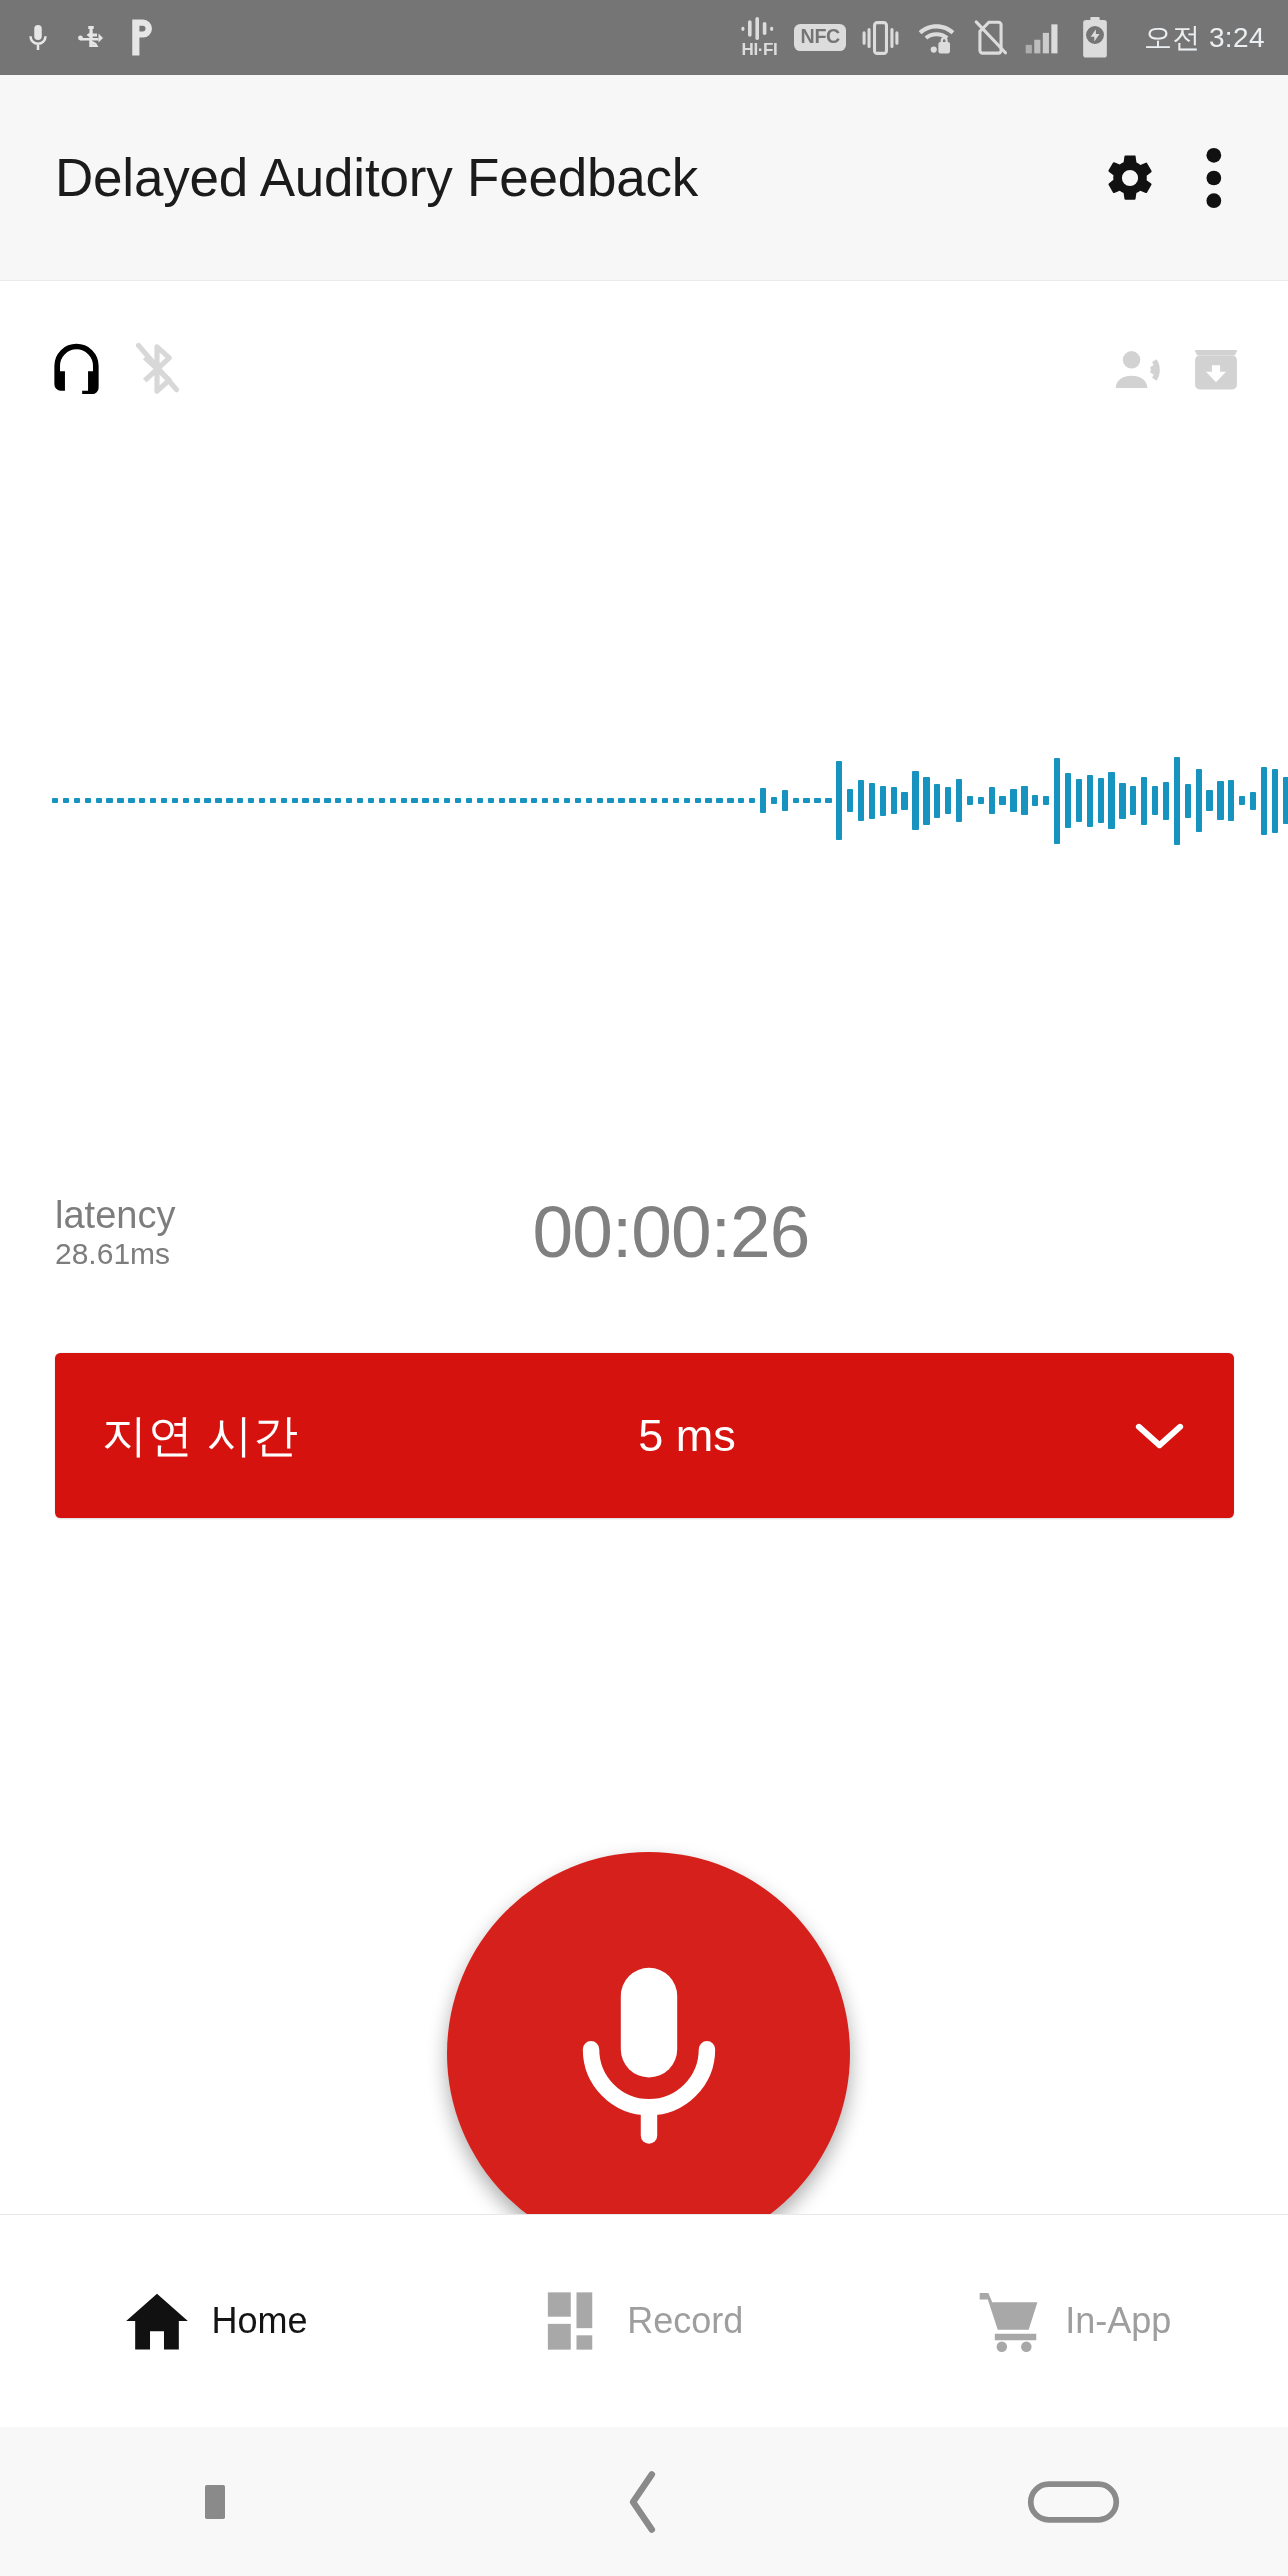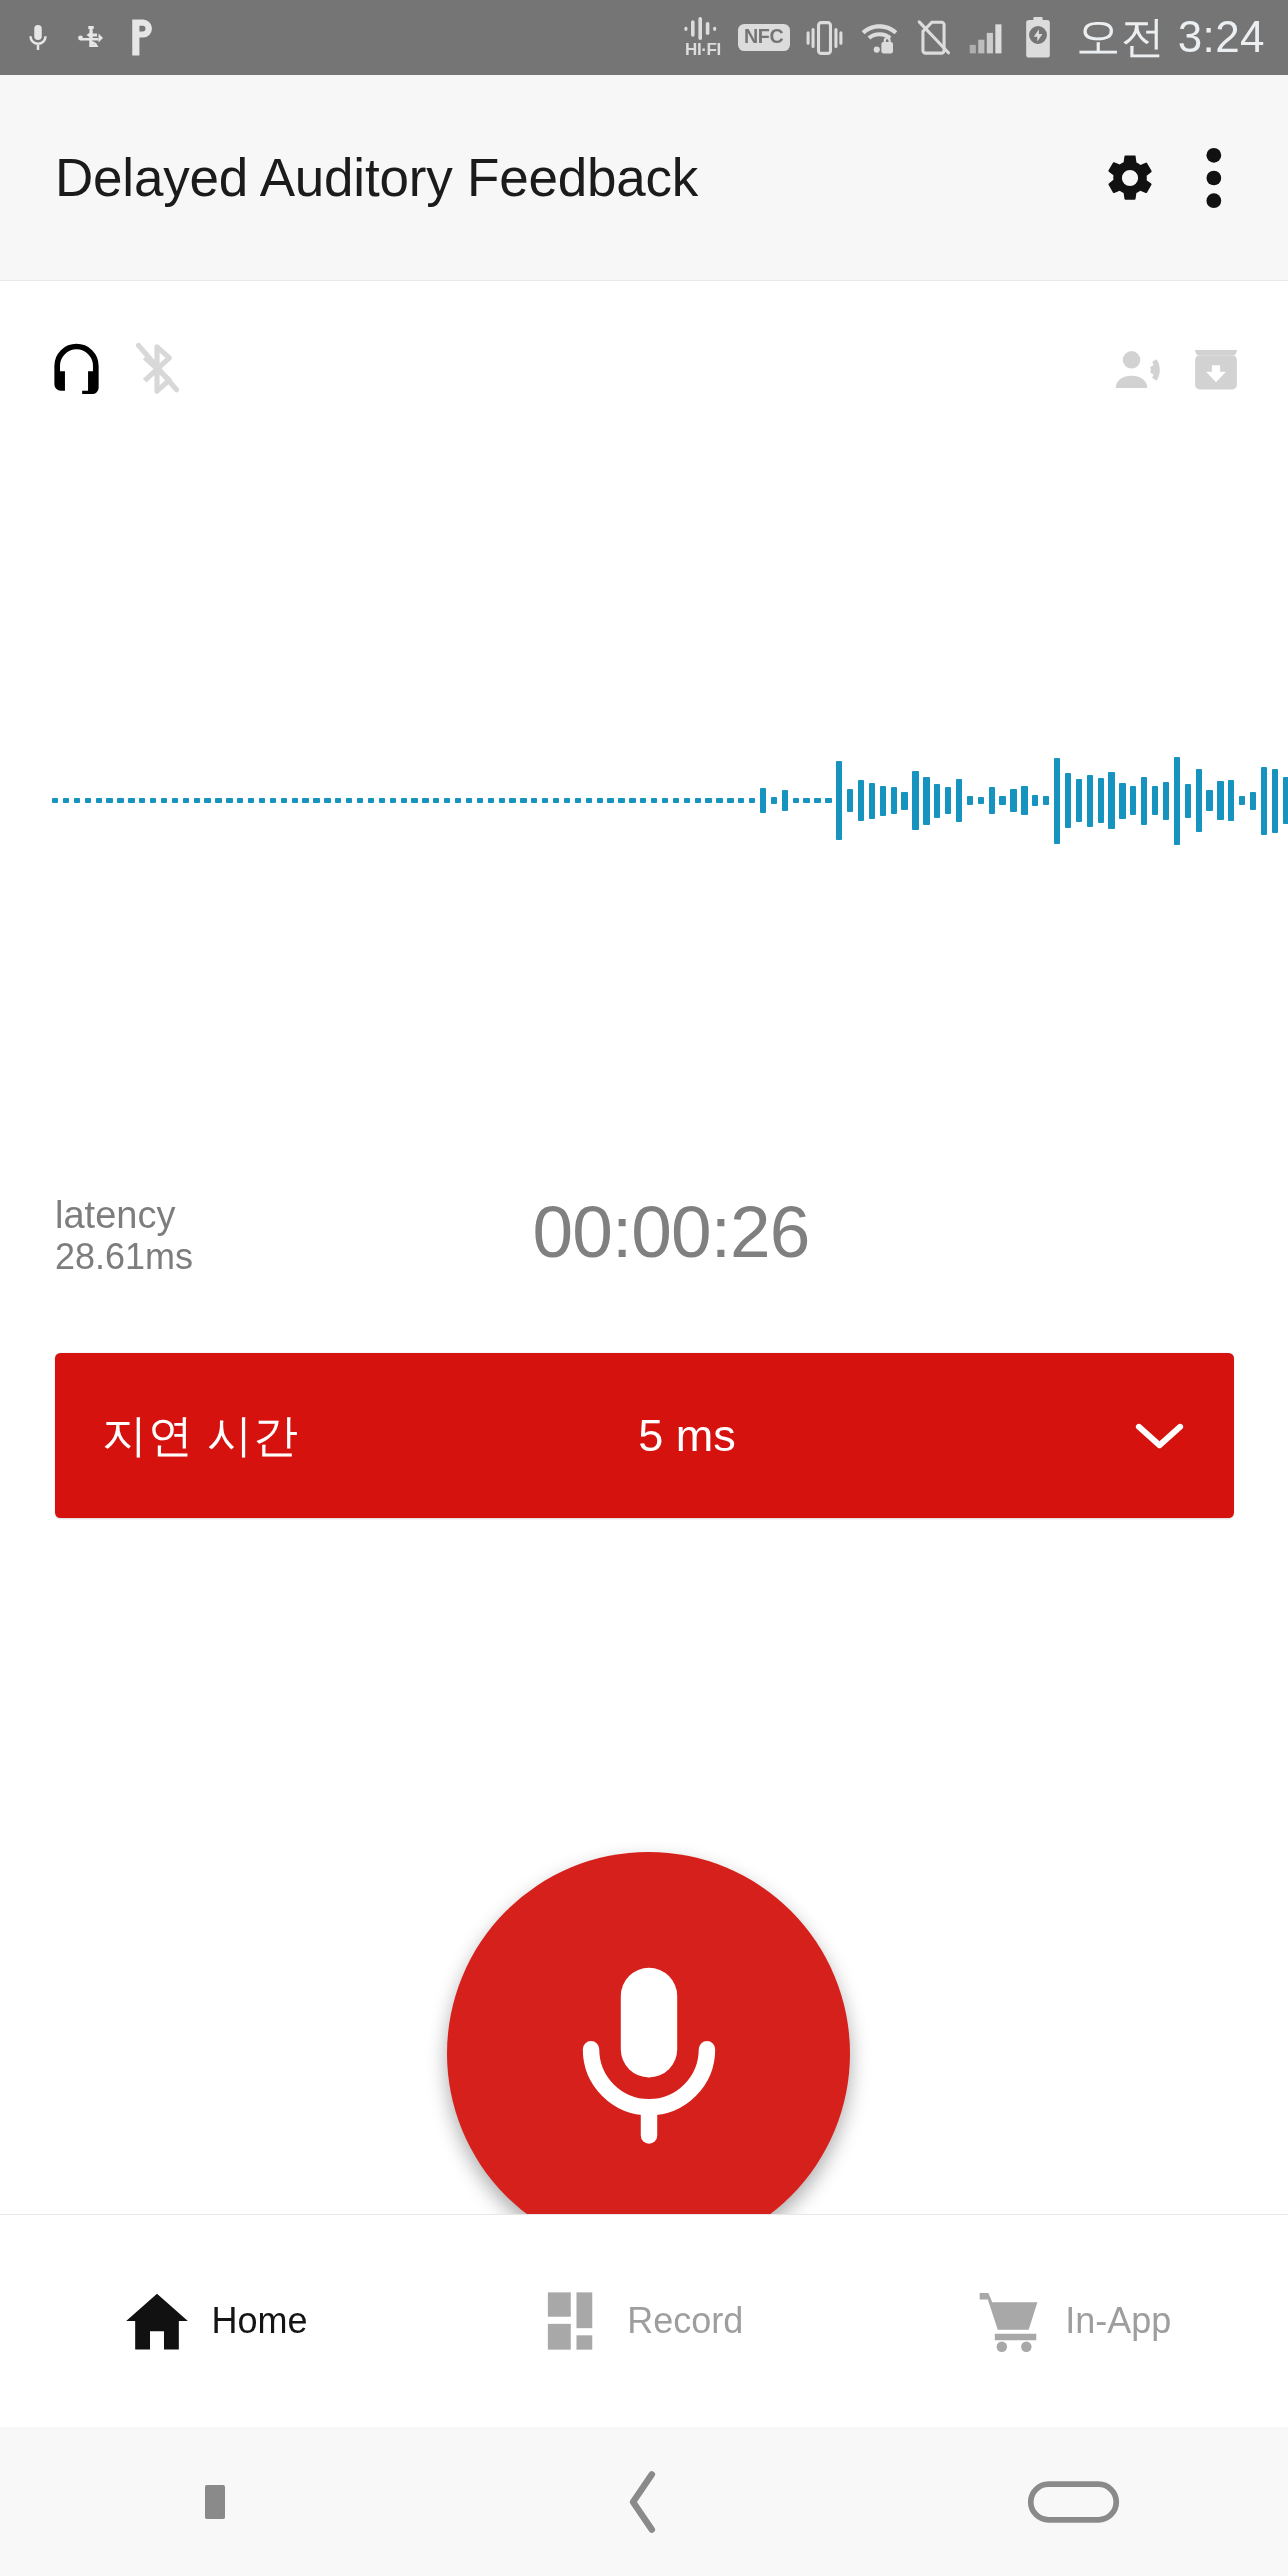--- a/index.html
+++ b/index.html
@@ -14,23 +14,23 @@
   
   .statusbar {
     position:absolute; top:0; left:0; width:1288px; height:75px;
     background:#757575; display:flex; align-items:center;
     padding:0 23px;
   }
   .sb-left { display:flex; align-items:center; gap:19.7px; }
   .sb-right { display:flex; align-items:center; gap:14.3px; margin-left:auto; }
   .sb-ico { display:block; }
   .sb-time {
-    color:#eceff1; font-size:44px; letter-spacing:0.4px;
+    color:#eceff1; font-size:28px; letter-spacing:0.4px;
     font-family:"Liberation Sans","DejaVu Sans",sans-serif;
-    margin-left:9px; white-space:nowrap;
+    margin-left:20px; white-space:nowrap;
   }
   .hifi { display:flex; flex-direction:column; align-items:center; justify-content:center; }
   .hifi-txt { color:#dcdcdc; font-size:17px; font-weight:bold; letter-spacing:-0.4px; line-height:1; margin-top:0.9px;}
 
   
   .appbar {
     position:absolute; top:75px; left:0; width:1288px; height:206px;
     background:#f7f7f7; display:flex; align-items:center; padding:0 55px;
     border-bottom:0.9px solid #eaeaea;
   }
@@ -55,21 +55,21 @@
   
   .waveform {
     position:absolute; top:438px; left:52px; width:1199px; height:161px;
     display:flex; align-items:center; justify-content:flex-start; gap:0;
   }
   .wbar { width:6.3px; border-radius:0.9px; flex:0 0 auto; margin-right:4.6px; }
 
   
   .lat-block { position:absolute; top:912px; left:55px; }
   .lat-l1 { font-size:38px; color:#7d7d7d; line-height:1.12; }
-  .lat-l2 { font-size:36px; color:#7d7d7d; line-height:1.12; }
+  .lat-l2 { font-size:30px; color:#7d7d7d; line-height:1.12; }
   .timer {
     position:absolute; top:908px; left:0; width:1288px; text-align:center;
     font-size:73px; color:#808080; letter-spacing:-0.9px;
     padding-left:54px;
   }
 
   
   .delaybar {
     position:absolute; top:1071px; left:55px; width:1179px; height:165px;
     background:#d6120f; border-radius:5.4px;

